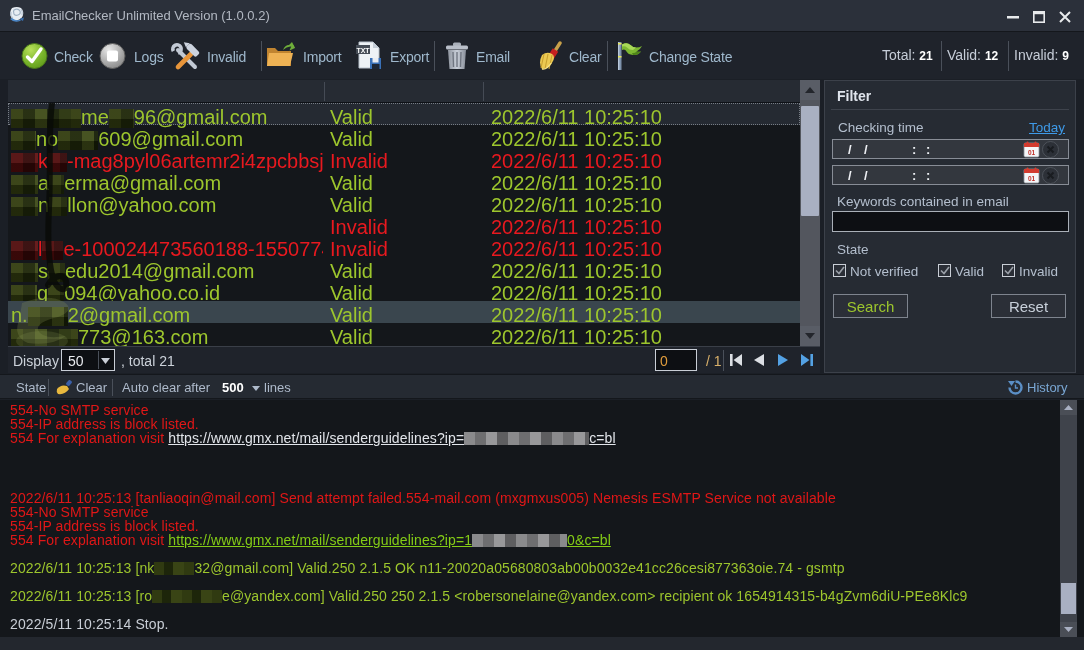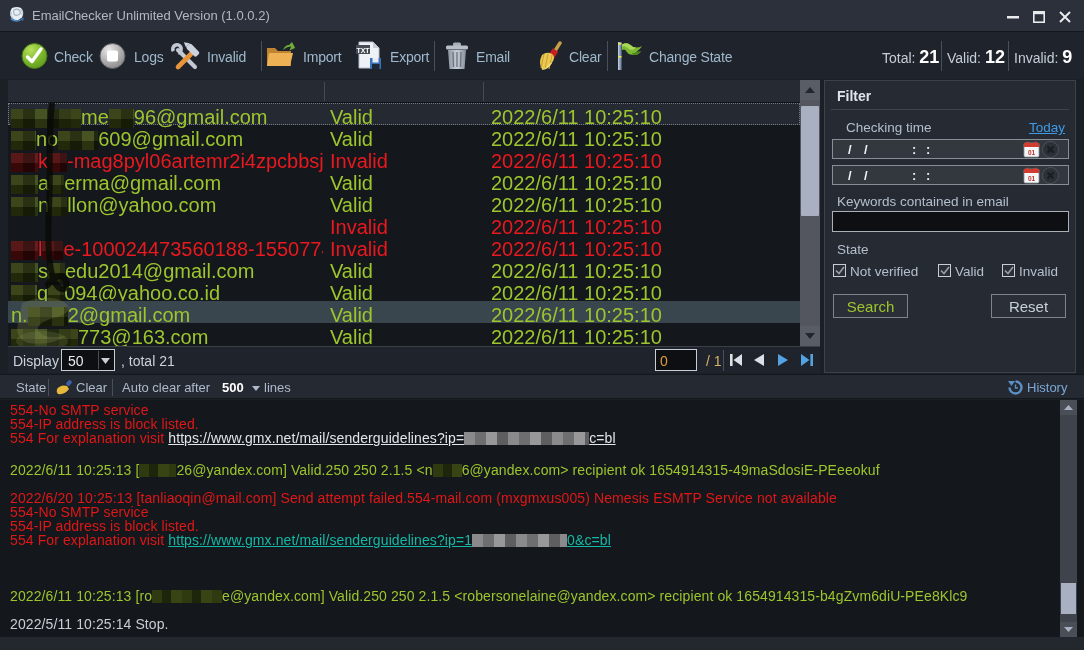--- a/index.html
+++ b/index.html
@@ -11,21 +11,21 @@
 #titlebar { left:0; top:0; width:1084px; height:31px; background:#2b303a; }
 #titlebar .title { position:absolute; left:32px; top:8px; font-size:13px; color:#b2b8c2; }
 
 
 #toolbar { left:0; top:31px; width:1084px; height:48px; background:#1f232b; border-top:1px solid #14171c; }
 .tbitem { position:absolute; top:0; height:48px; }
 .tbitem svg { position:absolute; top:50%; transform:translateY(-50%); left:0; }
 .tblabel { position:absolute; top:17px; color:#9fb8cc; font-size:14px; letter-spacing:-0.2px; white-space:nowrap; }
 .tbsep { position:absolute; top:9px; width:1px; height:30px; background:#4a505a; }
 .stat { position:absolute; top:15px; font-size:14px; color:#c6cdd8; }
-.stat b { color:#ffffff; font-size:18px; }
+.stat b { color:#ffffff; font-size:12px; }
 
 
 #tablewrap { left:8px; top:80px; width:812px; height:266px; background:#14171b; }
 #thead { position:absolute; left:0; top:0; width:792px; height:23px; background:#262b33; border-bottom:1px solid #0e1116; }
 #thead .hc { position:absolute; top:0; font-size:13px; color:#c3cbd6;margin-top:26px; }
 #thead .hsep { position:absolute; top:2px; width:1px; height:19px; background:#454b55; }
 .trow { position:absolute; left:0; width:792px; height:22px; font-size:20px; }
 .trow .email { position:absolute; left:3px; top:3px; white-space:nowrap; width:312px; overflow:hidden; }
 .trow .state { position:absolute; left:322px; top:3px; }
 .trow .vtime { position:absolute; left:483px; top:3px; }
@@ -67,21 +67,21 @@
 
 
 #logshead { left:0; top:374px; width:1084px; height:25px; background:#252a32; border-top:1px solid #14171c; border-bottom:1px solid #14171c; }
 #logshead .item { position:absolute; top:5px; font-size:13px; color:#aebacb; }
 #logshead .lsep { position:absolute; top:4px; width:1px; height:17px; background:#4a505a; }
 #logs { left:0; top:400px; width:1084px; height:237px; background:#14171b; overflow:hidden; }
 .ll { position:absolute; left:10px; white-space:nowrap; font-size:14px; letter-spacing:0.1px; }
 .lred { color:#e01717; }
 .lgreen { color:#9dc62d; }
 .lwhite { color:#c9ced6; }
-.llink { color:#14b8a6; text-decoration:underline; }
+.llink { color:#84cc16; text-decoration:underline; }
 .lcz { display:inline-block; height:13px; vertical-align:-2px; }
 .lczg { background:repeating-linear-gradient(90deg,#303a11 0 10px,#1d250a 10px 19px,#394415 19px 30px); }
 .lczd { background:repeating-linear-gradient(90deg,#8a8a8c 0 11px,#6e6e70 11px 22px,#98989a 22px 33px,#5e5e60 33px 44px); }
 #logscroll { position:absolute; left:1060px; top:400px; width:17px; height:237px; background:#3f434b; }
 #bottombar { left:0; top:637px; width:1084px; height:13px; background:#23272e; }
 </style>
 </head>
 <body>
 
 <div class="abs" id="titlebar">
@@ -329,21 +329,21 @@
     </svg>
   <svg class="abs" style="left:792px;top:6px" width="14" height="14" viewBox="0 0 14 14">
       <polygon points="1,1 1,13 9.5,7" fill="#54a2e4"></polygon>
       <rect x="10.4" y="1" width="2.6" height="12" fill="#54a2e4"></rect>
     </svg>
 </div>
 
 <div class="abs" id="filter">
   <div class="ftitle">Filter</div>
   <div class="fsep"></div>
-  <div class="flabel" style="left:21px;top:39px">Checking time</div>
+  <div class="flabel" style="left:13px;top:39px">Checking time</div>
   <div class="flabel" style="left:204px;top:39px;color:#3e9ae8;text-decoration:underline">Today</div>
   <div class="dtinput" style="top:58px">
     <span class="seg" style="left:15px">/</span>
       <span class="seg" style="left:31px">/</span>
     <span class="seg" style="left:79px">:</span>
       <span class="seg" style="left:93px">:</span>
     <div class="dticons">
       <svg width="17" height="17" viewBox="0 0 17 17" style="margin-right:2px">
         <rect x="1" y="2" width="15" height="14" rx="1.5" fill="#f4f6f8" stroke="#8a9098" stroke-width="0.8"></rect>
         <rect x="1" y="2" width="15" height="4" fill="#d23c30"></rect>
@@ -422,25 +422,25 @@
     <path d="M7.5 4.5 L7.5 8 L10 8" fill="none" stroke="#5b8fc6" stroke-width="1.4"></path>
   </svg>
   <div class="item" style="left:1027px;color:#7aa7d4">History</div>
 </div>
 
 <div class="abs" id="logs">
 
   <div class="ll lred" style="top:2px">554-No SMTP service</div>
   <div class="ll lred" style="top:16px">554-IP address is block listed.</div>
   <div class="ll lred" style="top:30px">554 For explanation visit <span class="llink" style="color:#e2e5ea">https://www.gmx.net/mail/senderguidelines?ip=<span class="lcz lczd" style="width:125px"></span>c=bl</span></div>
-  <div class="ll lgreen" style="top:62px">2022/6/11 10:25:13 [<span class="lcz lczg" style="width:37px"></span>26@yandex.com] Valid.250 250 2.1.5 &lt;n<span class="lcz lczg" style="width:29px"></span>6@yandex.com&gt; recipient ok 1654914315-49maSdosiE-PEeeokuf</div>
-  <div class="ll lred" style="top:90px">2022/6/20 10:25:13 [tanliaoqin@mail.com] Send attempt failed.554-mail.com (mxgmxus005) Nemesis ESMTP Service not available</div>
+  <div class="ll lred" style="top:90px">2022/6/11 10:25:13 [tanliaoqin@mail.com] Send attempt failed.554-mail.com (mxgmxus005) Nemesis ESMTP Service not available</div>
   <div class="ll lred" style="top:104px">554-No SMTP service</div>
   <div class="ll lred" style="top:118px">554-IP address is block listed.</div>
   <div class="ll lred" style="top:132px">554 For explanation visit <span class="llink">https://www.gmx.net/mail/senderguidelines?ip=1<span class="lcz lczd" style="width:95px"></span>0&amp;c=bl</span></div>
+  <div class="ll lgreen" style="top:160px">2022/6/11 10:25:13 [nk<span class="lcz lczg" style="width:40px"></span>32@gmail.com] Valid.250 2.1.5 OK n11-20020a05680803ab00b0032e41cc26cesi877363oie.74 - gsmtp</div>
   <div class="ll lgreen" style="top:188px">2022/6/11 10:25:13 [ro<span class="lcz lczg" style="width:70px"></span>e@yandex.com] Valid.250 250 2.1.5 &lt;robersonelaine@yandex.com&gt; recipient ok 1654914315-b4gZvm6diU-PEe8Klc9</div>
   <div class="ll lwhite" style="top:216px">2022/5/11 10:25:14 Stop.</div>
 </div>
 <div class="abs" id="logscroll">
   <div class="sbbtn" style="top:0;width:17px;height:15px;background:#4a4e56">
       <svg width="9" height="5">
         <polygon points="4.5,0 9,5 0,5" fill="#a9b0c2"></polygon>
       </svg>
     </div>
   <div style="position:absolute;left:1px;top:183px;width:15px;height:31px;background:#a9b0c2"></div>

